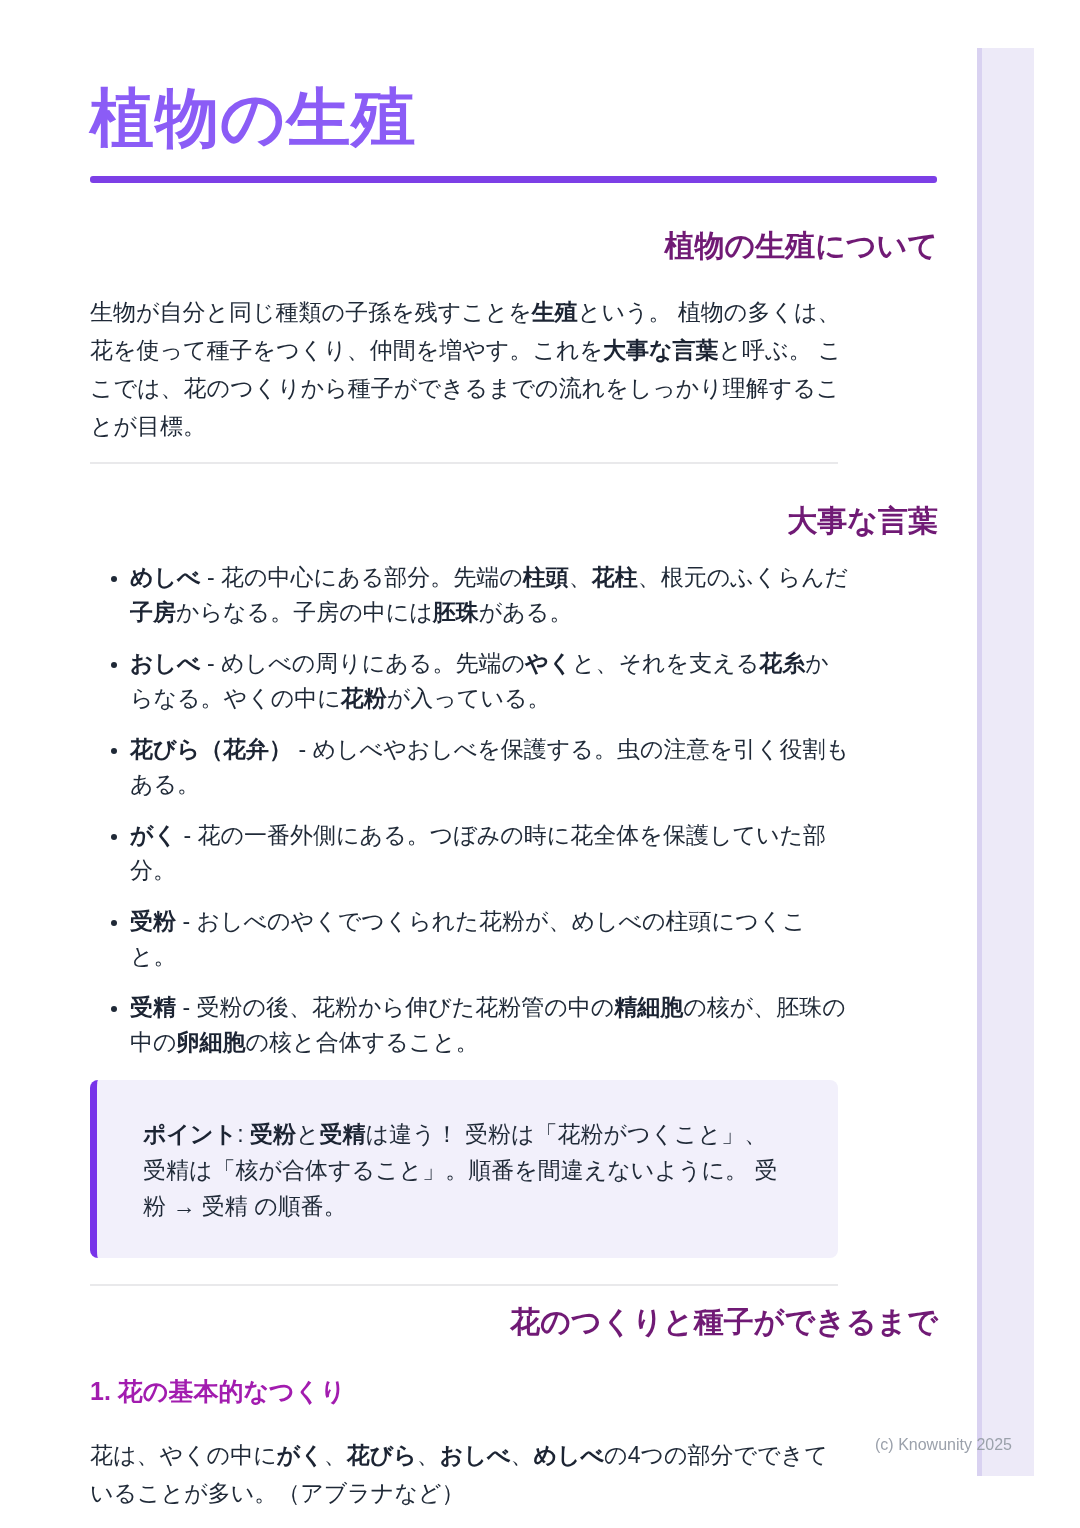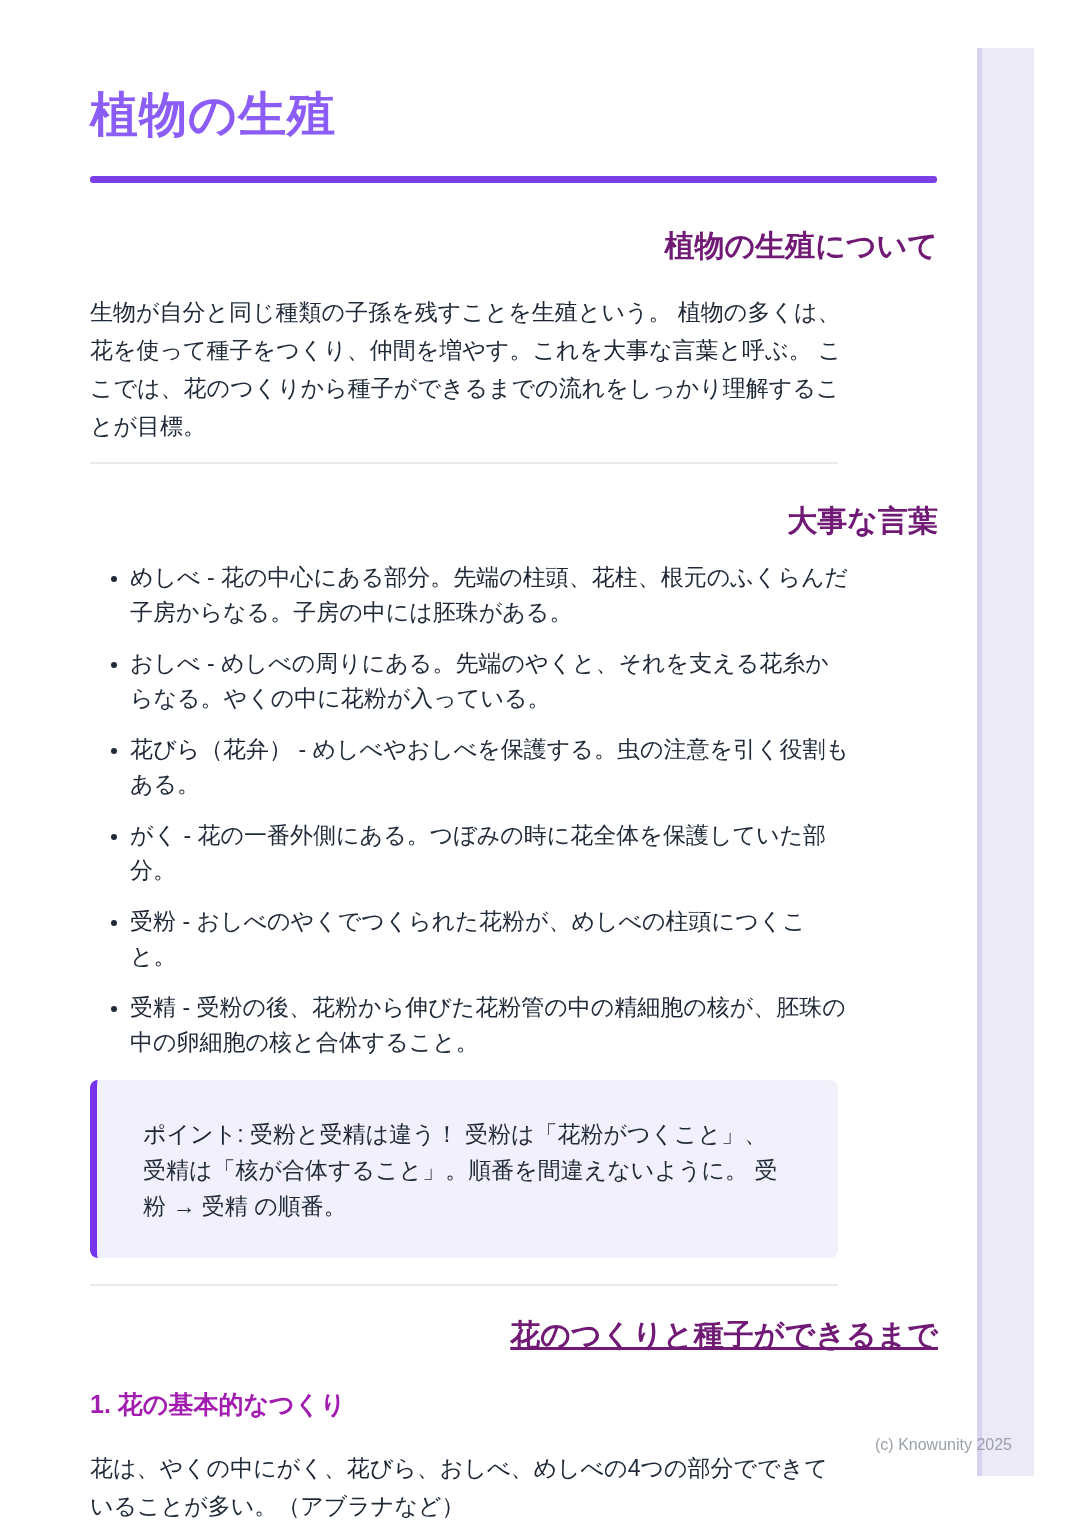--- a/index.html
+++ b/index.html
@@ -30,62 +30,61 @@
 
   .content {
     position: absolute;
     top: 0;
     left: 90px;
     width: 848px;
   }
 
   h1.doc-title {
     margin: 88px 0 0 0;
-    font-size: 48px;
+    font-size: 64px;
     line-height: 60px;
     font-weight: 700;
     color: #8b5cf6;
     letter-spacing: 1px;
-    font-family: Liberation Mono, monospace;
   }
   .title-rule {
     margin-top: 28px;
     width: 847px;
     height: 7px;
     background: #7c3fe6;
     border-radius: 3px;
   }
 
   h2.sec {
     margin: 46px 0 0 0;
     font-size: 30px;
     line-height: 33px;
     font-weight: 700;
     color: #701a75;
     text-align: right;
   }
   h2.sec.terms { margin-top: 40px; }
-  h2.sec.flower { margin-top: 32px; text-decoration: underline; }
+  h2.sec.flower { margin-top: 19px; }
 
   h3.subsec {
     margin: 39px 0 0 0;
     font-size: 25px;
     line-height: 28px;
     font-weight: 700;
     color: #a21caf;
   }
 
   p.body {
     margin: 31px 0 0 0;
     width: 760px;
     font-size: 23px;
     line-height: 38px;
     color: #1f2937;
   }
-  p.body b, li b, .point-box b { font-weight: 400; color: #1c2433; }
+  p.body b, li b, .point-box b { font-weight: 700; color: #1c2433; }
 
   hr.divider {
     margin: 17px 0 0 0;
     width: 748px;
     border: none;
     border-top: 2px solid #e9e9eb;
   }
   hr.divider.second { margin-top: 26px; }
 
   ul.terms-list {

